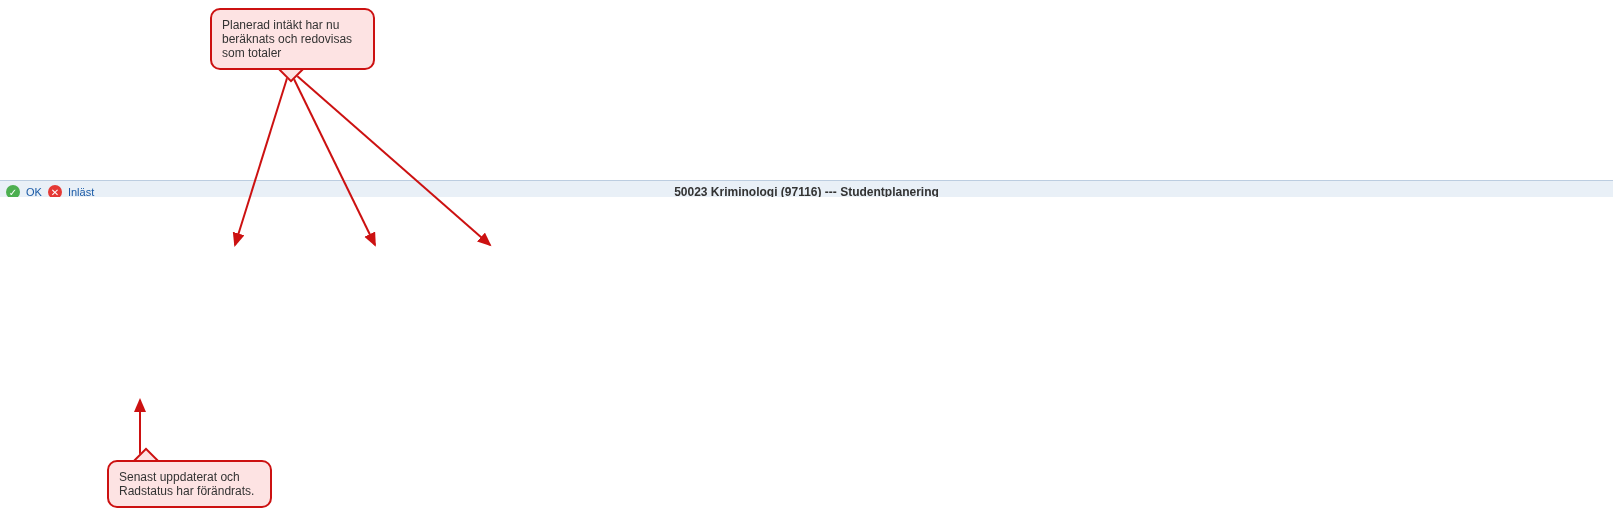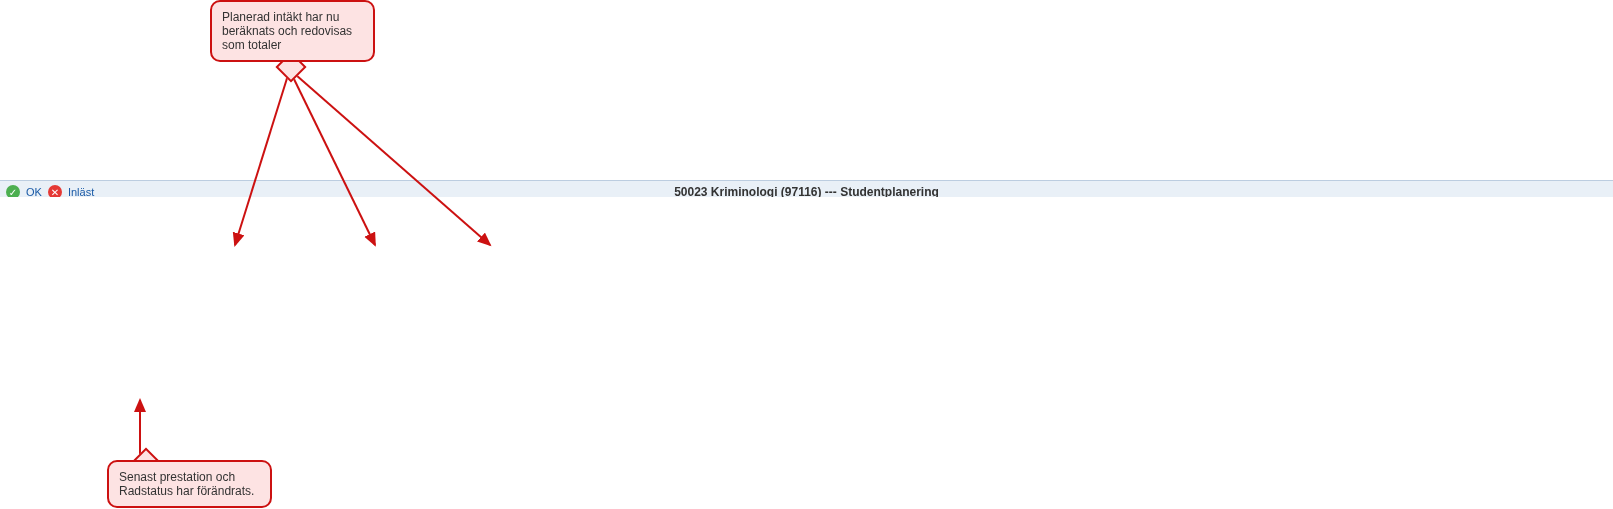--- a/index.html
+++ b/index.html
@@ -172,27 +172,27 @@
 .dot-o { background:#ff9800; border-radius:50%; }
 .pencil { color:#c9a400; }
 .arrowr { color:#2ca02c; }
 .bubble { color:#4aa3e0; }
 .checkbox { width:11px; height:11px; border:1px solid #888; display:inline-block; }
 
 </style>
 </head>
 <body>
 
-<div class="annot" style="top:0;left:210px;">
+<div class="annot" style="top:8px;left:210px;">
   <span>Planerad intäkt har nu beräknats och redovisas som totaler</span>
 </div>
 <div class="annot-tail" style="top:56px;left:280px;"></div>
 
 <div class="annot" style="top:460px;left:107px;">
-  <span>Senast prestation och Radstatus har förändrats.</span>
+  <span>Senast uppdaterat och Radstatus har förändrats.</span>
 </div>
 <div class="annot-tail" style="top:452px;left:135px;"></div>
 
 <svg class="overlay" width="1613" height="509">
   <defs>
     <marker id="ah" markerWidth="10" markerHeight="10" refX="6" refY="3" orient="auto">
       <path d="M0,0 L7,3 L0,6 Z" fill="#c11"></path>
     </marker>
   </defs>
   <line x1="288" y1="75" x2="235" y2="245" stroke="#c11" stroke-width="2" marker-end="url(#ah)"></line>

